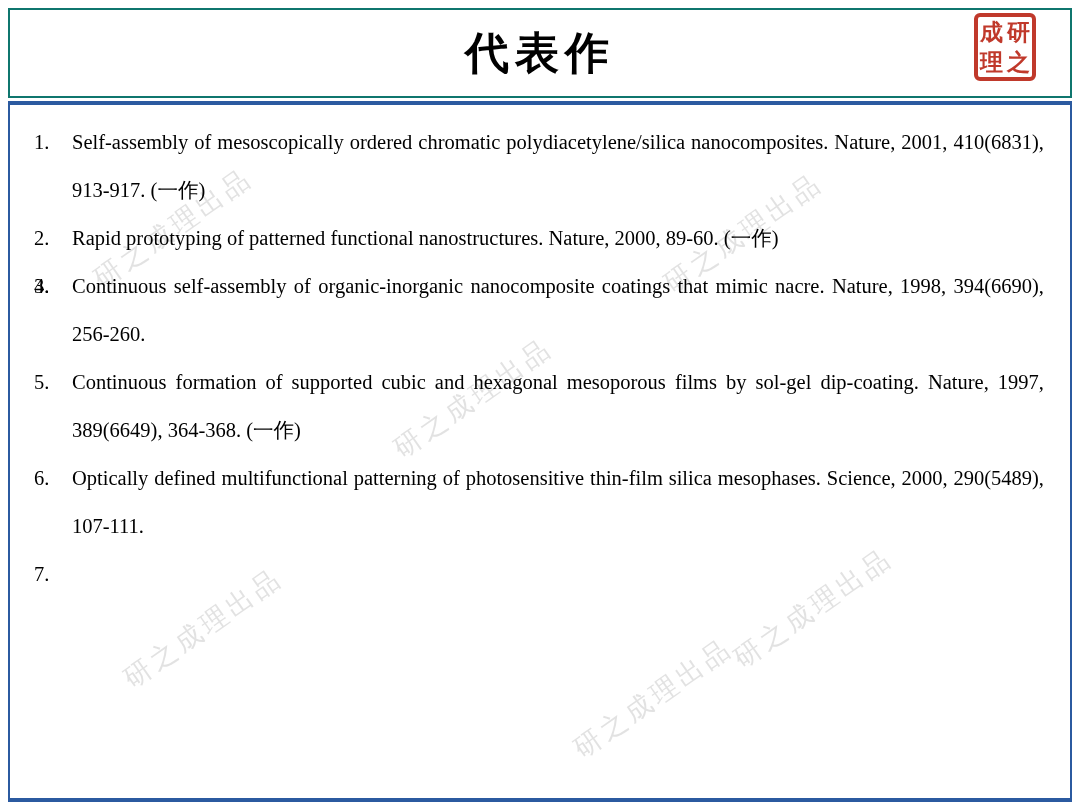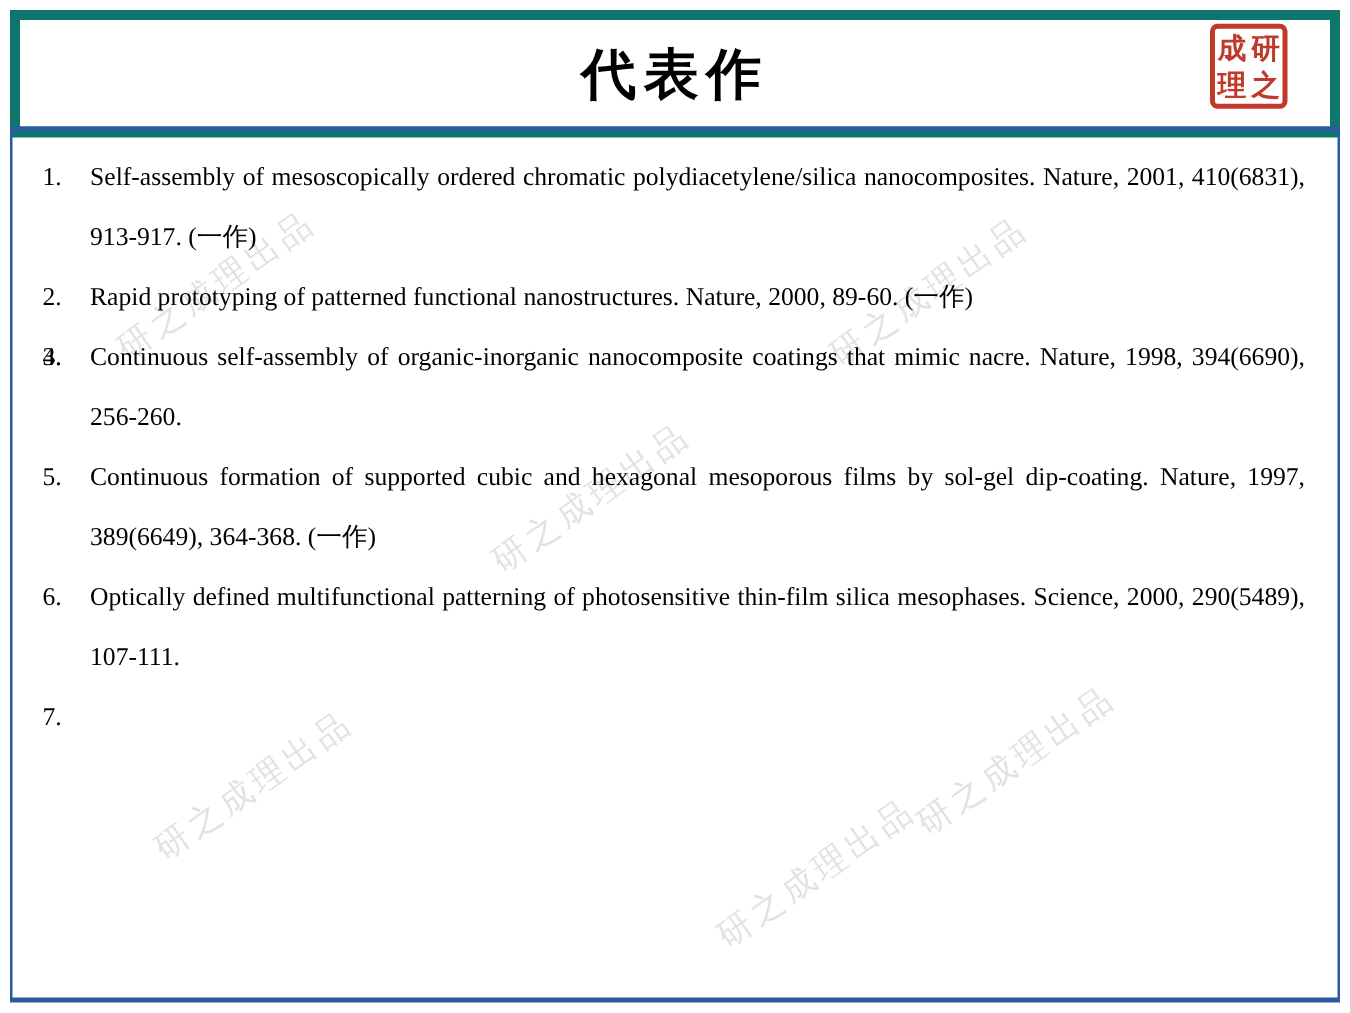--- a/index.html
+++ b/index.html
@@ -7,21 +7,21 @@
     position:relative;
     width:1080px;height:810px;
     background:#ffffff;
     overflow:hidden;
     font-family:"Liberation Serif","DejaVu Serif",serif;
     color:#000000;
   }
   
   .header-box{
     position:absolute;left:8px;top:8px;right:8px;height:86px;
-    border:8px solid #0f766e;
+    border:2px solid #0f766e;
     background:#ffffff;
     display:flex;align-items:center;justify-content:center;
   }
   .page-title{
     font-size:44px;font-weight:bold;letter-spacing:6px;
     font-family:"Liberation Serif","DejaVu Serif",serif;
   }
   
   .seal{
     position:absolute;right:34px;top:3px;

